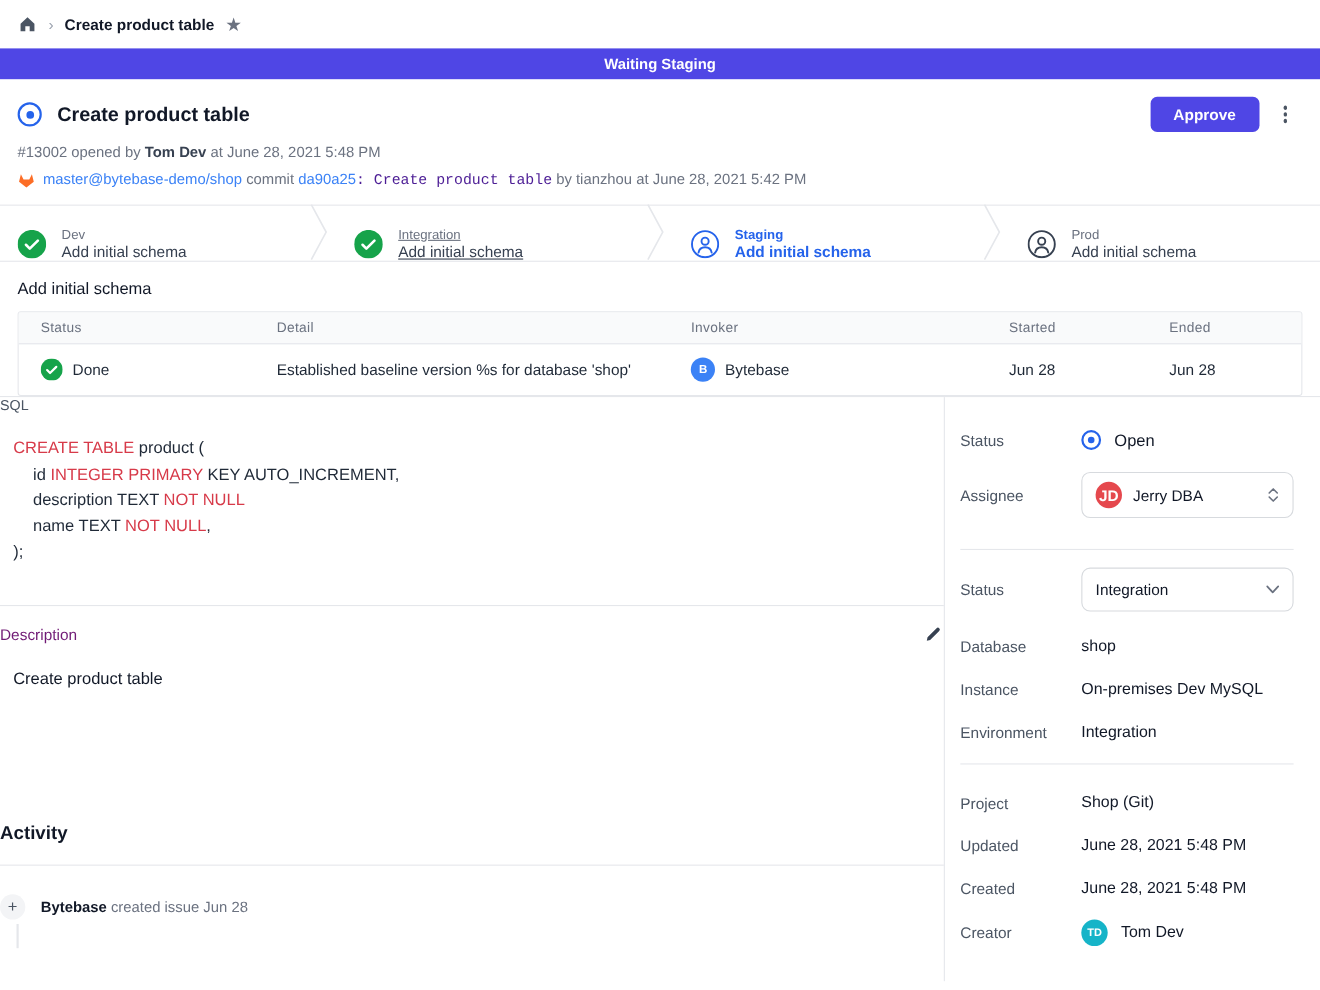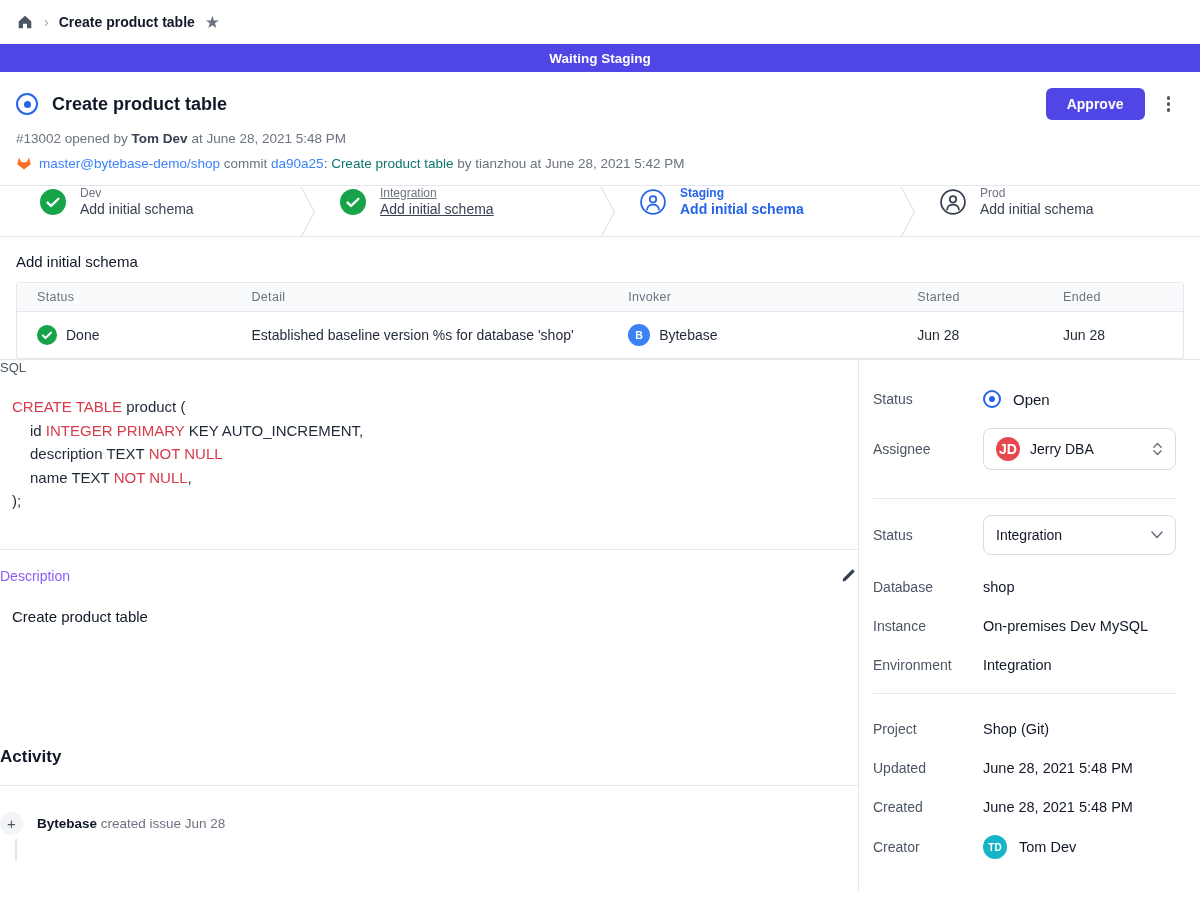--- a/index.html
+++ b/index.html
@@ -25,25 +25,25 @@
   .issue-title { font-size:18px; font-weight:700; color:#111827; margin-left:14px; flex:1; }
   .approve-btn { background:#4f46e5; color:#fff; border:none; border-radius:6px;
     padding:8px 21px; font-size:14px; font-weight:600; font-family:inherit; cursor:pointer; }
   .kebab { display:flex; flex-direction:column; gap:2.5px; margin:0 10px 0 18px; cursor:pointer; padding:4px; }
   .kebab i { width:3.5px; height:3.5px; border-radius:50%; background:#4b5563; }
   .meta1 { margin-top:11px; font-size:13.5px; color:#6b7280; }
   .meta1 .author { color:#374151; font-weight:600; }
   .meta2 { margin-top:9px; font-size:13.5px; color:#6b7280; display:flex; align-items:center; }
   .meta2 svg { margin-right:7px; }
   .lnk { color:#3b82f6; cursor:pointer; }
-  .meta2 .msg { color:#0f766e; }
+  .meta2 .msg { color:#4c1d95;font-family:Liberation Mono, monospace; }
 
   
   .pipeline { height:52px; border-top:1px solid #e5e7eb; border-bottom:1px solid #e5e7eb;
-    display:flex; align-items:flex-start;padding-left:24px; }
+    display:flex; align-items:flex-end; }
   .stage { flex:1; display:flex; align-items:center; gap:14px; padding-left:24px; cursor:pointer; }
   .stage:first-child { padding-left:16px; }
   .stage .txt { display:flex; flex-direction:column; gap:1px; }
   .stage .env { font-size:12px; color:#6b7280; }
   .stage .task { font-size:14px; color:#374151; }
   .stage.linked .env, .stage.linked .task { text-decoration:underline; }
   .stage.active .env { color:#2563eb; font-weight:600; }
   .stage.active .task { color:#2563eb; font-weight:700; }
   .chev-sep { flex:0 0 auto; }
 
@@ -66,21 +66,21 @@
   .sidebar { width:342px; border-left:1px solid #e5e7eb; padding:30px 24px 0 14px; }
 
   
   .sql-label { font-size:13px; color:#4b5563; }
   .sql-block { margin-top:20px; margin-left:12px; font-size:15px; line-height:23.5px; color:#1f2937; }
   .sql-line.ind { padding-left:18px; }
   .kw { color:#d73a49; }
   .hr { height:1px; background:#e5e7eb; }
   .hr.m1 { margin-top:36px; }
   .desc-row { margin-top:16px; display:flex; align-items:center; justify-content:space-between; }
-  .desc-label { font-size:14px; color:#8b5cf6; }
+  .desc-label { font-size:14px; color:#701a75; }
   .edit-btn { cursor:pointer; padding:2px; display:flex; }
   .desc-text { margin-top:22px; margin-left:12px; font-size:15px; color:#111827; }
   .activity-title { margin-top:122px; font-size:17px; font-weight:700; color:#111827; }
   .hr.m2 { margin-top:18px; }
   .act-item { margin-top:26px; display:flex; align-items:center; gap:14px; position:relative; }
   .plus-circle { width:23px; height:23px; border-radius:50%; background:#f3f4f6;
     display:flex; align-items:center; justify-content:center; color:#4b5563;
     font-size:15px; line-height:1; flex:0 0 auto; }
   .act-text { font-size:13.5px; color:#6b7280; }
   .act-text .author { color:#111827; font-weight:700; }

